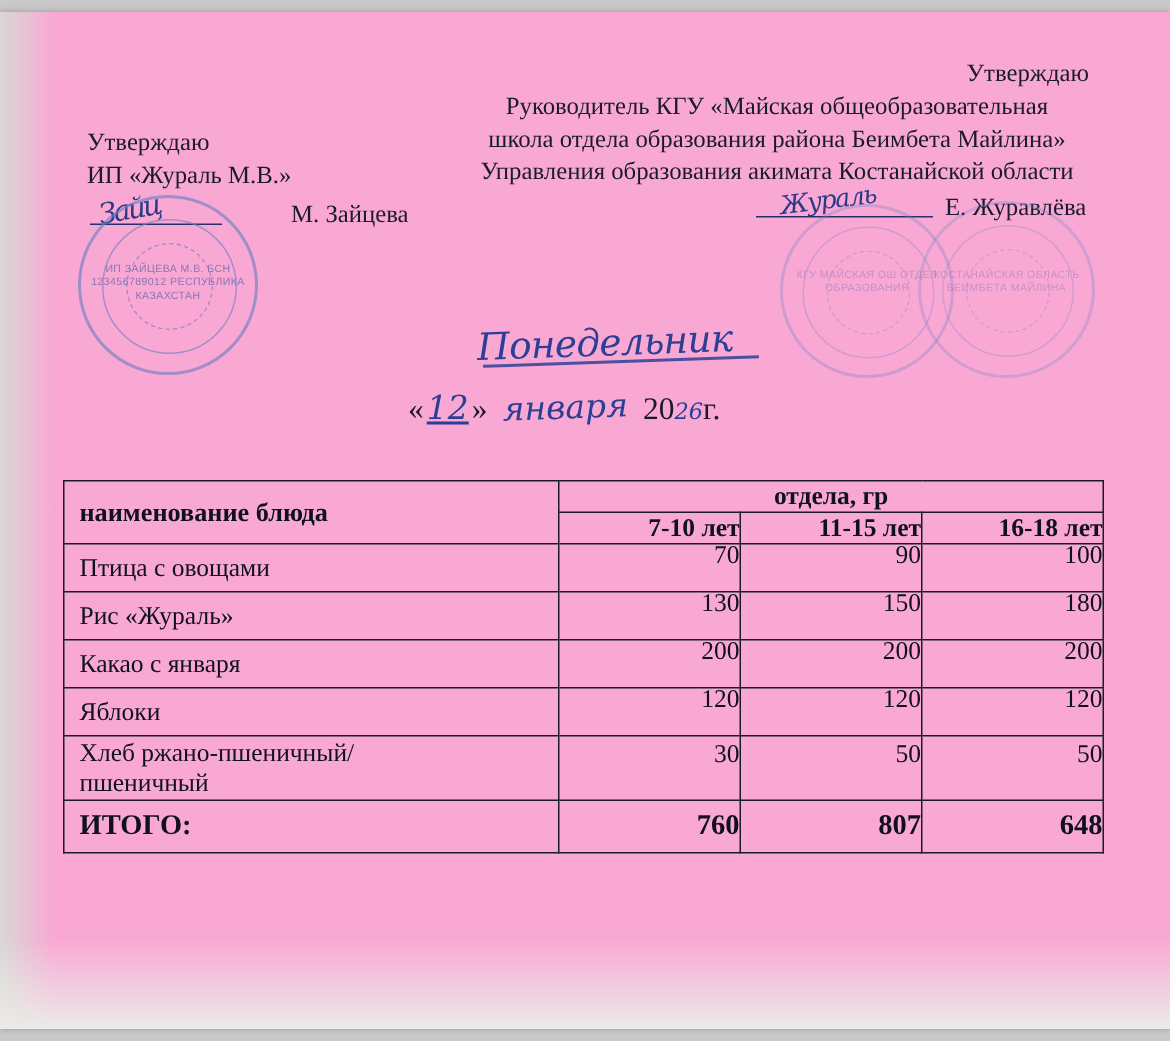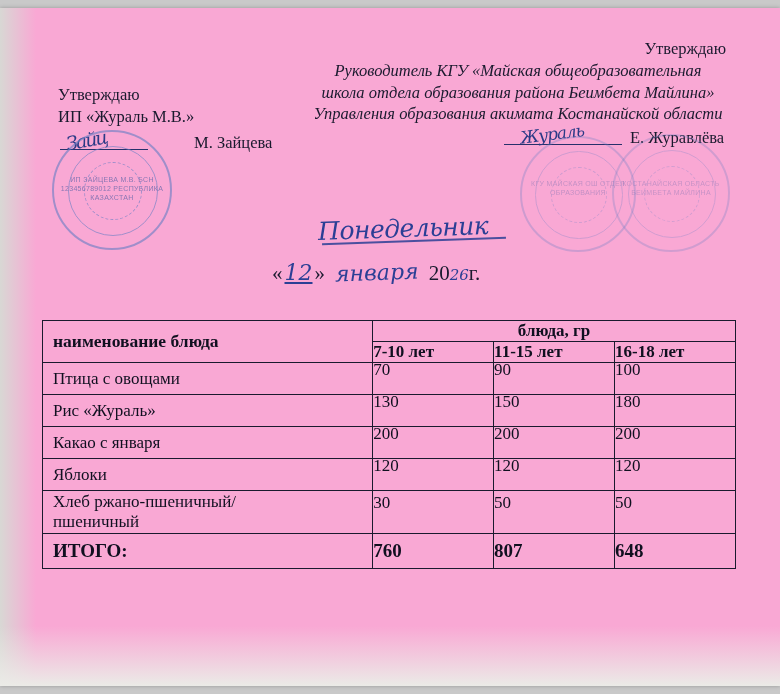--- a/index.html
+++ b/index.html
@@ -49,21 +49,20 @@
     font-size: 16.5px;
     line-height: 1.32;
     color: #1a1a2e;
   }
   .hdr-right .line-approve {
     text-align: right;
     padding-right: 38px;
   }
   .hdr-right .blk {
     text-align: center;
-    font-style: italic;
   }
   .sig-row-right {
     position: relative;
     height: 22px;
     margin-top: 2px;
   }
   .sig-line-right {
     position: absolute;
     left: 232px;
     top: 17px;
@@ -257,21 +256,21 @@
     border: 1.5px solid #1a1a2e;
     padding: 0;
   }
   .menu-table .c-name {
     width: 322px;
     text-align: left;
     padding: 2px 6px 2px 10px;
   }
   .menu-table .c-val {
     width: 124px;
-    text-align: left;
+    text-align: right;
     vertical-align: middle;
   }
   .th-vyhod {
     text-align: center;
     font-weight: bold;
     padding: 3px 0 2px;
     font-size: 17px;
   }
   .th-name {
     text-align: center;
@@ -365,21 +364,21 @@
   <div class="hand-title-strike"></div>
 
   <div class="date-row">
     <span>«</span><span class="hand hand-day">12</span><span>»</span><span class="hand hand-month">января</span><span>20</span><span class="hand hand-year">26</span><span>г.</span>
   </div>
 
   <table class="menu-table">
     <thead>
       <tr>
         <th class="c-name th-name" rowspan="2">наименование блюда</th>
-        <th class="th-vyhod" colspan="3">блюда, гр</th>
+        <th class="th-vyhod" colspan="3">отдела, гр</th>
       </tr>
       <tr>
         <th class="c-val th-age">7-10 лет</th>
         <th class="c-val th-age">11-15 лет</th>
         <th class="c-val th-age">16-18 лет</th>
       </tr>
     </thead>
     <tbody>
       <tr class="row-dish">
         <td class="c-name">Птица с овощами</td>

